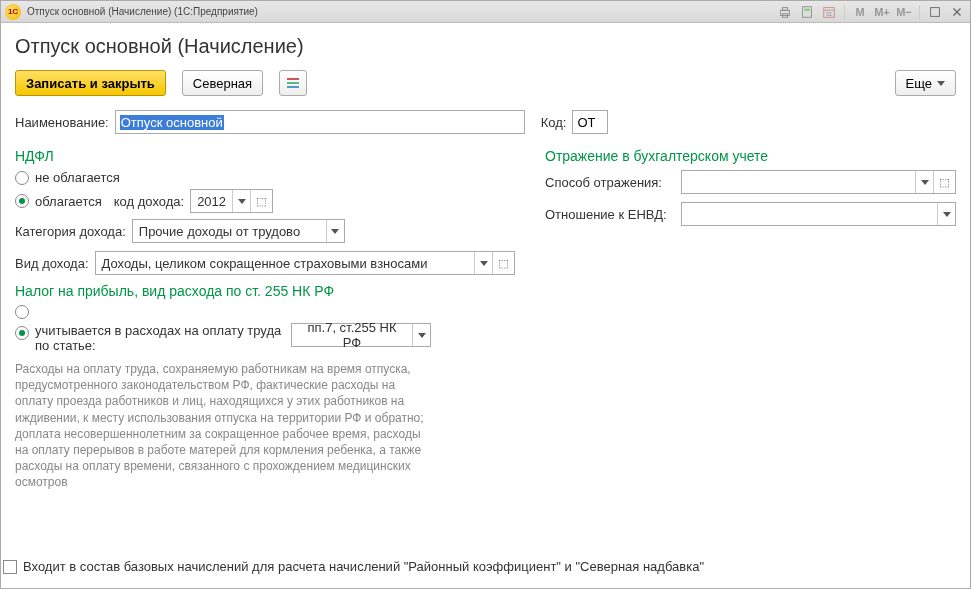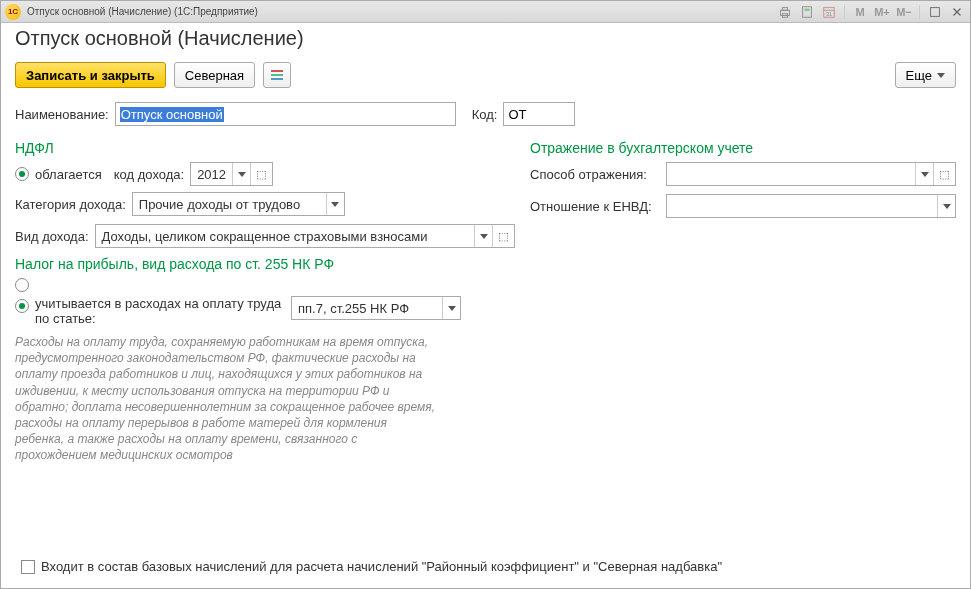--- a/index.html
+++ b/index.html
@@ -5,48 +5,48 @@
 * { box-sizing: border-box; margin: 0; padding: 0; }
 body { font-family: Arial, sans-serif; font-size: 13px; background: #f0f0f0; color: #333; width: 971px; height: 589px; overflow: hidden; }
 .window { background: #fff; border: 1px solid #aaa; width: 971px; height: 589px; display: flex; flex-direction: column; }
 .titlebar { background: linear-gradient(#e8e8e8,#d8d8d8); height: 22px; display: flex; align-items: center; padding: 0 4px; border-bottom: 1px solid #bbb; }
 .titlebar-icon { width: 16px; height: 16px; background: radial-gradient(circle at 40% 40%, #ffe066, #f7b500); border-radius: 50%; margin-right: 6px; display:flex;align-items:center;justify-content:center;font-size:8px;font-weight:bold;color:#a00;}
 .titlebar-text { flex: 1; font-size: 10px; color: #444; }
 .titlebar-controls { display: flex; gap: 4px; align-items: center; }
 .tb-btn { width: 18px; height: 16px; display: flex; align-items: center; justify-content: center; font-size: 11px; color: #999; cursor: pointer; }
 .tb-btn svg { width: 14px; height: 14px; }
 .tb-sep { width:1px; height:14px; background:#ccc; margin:0 2px;}
-.content { padding: 4px 14px; flex: 1; display: flex; flex-direction: column; position: relative; }
+.content { padding: 12px 14px; flex: 1; display: flex; flex-direction: column; position: relative; }
 h1 { font-size: 20px; font-weight: normal; color: #333; margin-bottom: 12px; }
-.toolbar { display: flex; align-items: center; gap: 8px; margin-bottom: 14px; }
+.toolbar { display: flex; align-items: center; gap: 16px; margin-bottom: 14px; }
 .btn { height: 26px; padding: 0 10px; border: 1px solid #aaa; background: linear-gradient(#fff,#eee); border-radius: 3px; font-size: 13px; cursor: pointer; display:flex; align-items:center; }
 .btn-primary { background: linear-gradient(#ffe066,#f7c600); border-color: #b89400; font-weight: bold; }
 .btn-icon { width: 28px; justify-content: center; padding:0; }
 .btn-more { margin-left: auto; }
 .btn-caret::after { content:""; display:inline-block; margin-left:5px; border-left:4px solid transparent; border-right:4px solid transparent; border-top:5px solid #555;}
 .form-row { display: flex; align-items: center; margin-bottom: 8px; gap: 6px; }
 .label { color: #333; }
 .input { height: 24px; border: 1px solid #aaa; padding: 0 4px; font-size: 13px; background: #fff; }
 .input-sel { background: #3b7dd8; color:#fff; display:inline; padding:0 1px;}
-.name-input { width: 341px; display:flex; align-items:center;text-align:right;}
-.code-input { width: 72px; }
-.two-col { display: flex; gap: 15px; }
+.name-input { width: 410px; display:flex; align-items:center;text-align:right;}
+.code-input { width: 36px; }
+.two-col { display: flex; gap: 30px; }
 .col-left { flex: 0 0 500px; }
 .col-right { flex: 1; }
 h2 { font-size: 14px; color: #009646; font-weight: normal; margin: 6px 0 6px 0; }
 .radio-row { display: flex; align-items: center; gap: 6px; margin: 4px 0; }
 .radio { width: 14px; height: 14px; border: 1px solid #888; border-radius: 50%; display: inline-flex; align-items: center; justify-content: center; background:#fff;}
 .radio.checked::after { content:""; width:6px; height:6px; background:#009646; border-radius:50%; }
 .select-wrap { display: inline-flex; height: 24px; border: 1px solid #aaa; background:#fff; align-items:stretch;}
 .select-wrap .val { padding: 0 6px; display:flex; align-items:center; min-width:40px;}
 .select-wrap .dd { width:18px; border-left:1px solid #ccc; display:flex; align-items:center; justify-content:center; cursor:pointer;}
 .select-wrap .dd::after { content:""; border-left:4px solid transparent; border-right:4px solid transparent; border-top:5px solid #555;}
 .select-wrap .open-btn { width:22px; border-left:1px solid #ccc; display:flex; align-items:center; justify-content:center; cursor:pointer; font-size:11px;}
-.hint { font-size: 12px; color: #888; line-height: 1.35; margin-top: 8px; max-width: 420px; font-style: italic;}
-.footer { position:absolute; bottom:14px; left:20px; right:14px; display:flex; align-items:center; gap:6px;}
+.hint { font-size: 12px; color: #888; line-height: 1.35; margin-top: 8px; max-width: 420px;}
+.footer { position:absolute; bottom:14px; left:2px; right:14px; display:flex; align-items:center; gap:6px;}
 .checkbox { width:14px; height:14px; border:1px solid #888; background:#fff; display:inline-block;}
 .right-label { width: 130px; }
 .right-input { flex:1; }
 .list-icon-lines { display:flex; flex-direction:column; gap:2px; align-items:flex-start; }
 .list-icon-lines span { display:block; width:12px; height:2px; background:#5b8;}
 .list-icon-lines span:nth-child(1){background:#c55;}
 .list-icon-lines span:nth-child(2){background:#5b8;}
 .list-icon-lines span:nth-child(3){background:#59c;}
 </style>
 </head>
@@ -118,20 +118,24 @@
           <span class="input-sel">Отпуск основной</span>
         </div>
       <span class="label" style="margin-left:10px;">Код:</span>
       <input class="input code-input" value="ОТ" style="">
     </div>
 
     <div class="two-col">
       <div class="col-left">
         <h2>НДФЛ</h2>
         <div class="radio-row">
+          <span class="radio"></span>
+          <span>не облагается</span>
+        </div>
+        <div class="radio-row">
           <span class="radio checked"></span>
           <span>облагается</span>
           <span style="margin-left:6px;">код дохода:</span>
           <div class="select-wrap">
             <span class="val">2012</span>
             <span class="dd"></span>
             <span class="open-btn">⬚</span>
           </div>
         </div>
         <div class="form-row" style="margin-top:6px;">
@@ -151,21 +155,21 @@
           </div>
         </div>
 
         <h2>Налог на прибыль, вид расхода по ст. 255 НК РФ</h2>
         <div class="radio-row">
           <span class="radio"></span>
         </div>
         <div class="radio-row" style="align-items:flex-start;">
           <span class="radio checked" style="margin-top:3px;"></span>
           <span style="width:250px;">учитывается в расходах на оплату труда по статье:</span>
-          <div class="select-wrap" style="width:170px;">
+          <div class="select-wrap" style="width:140px;text-align:center;">
             <span class="val" style="flex:1;">пп.7, ст.255 НК РФ</span>
             <span class="dd"></span>
           </div>
         </div>
         <div class="hint">Расходы на оплату труда, сохраняемую работникам на время отпуска, предусмотренного законодательством РФ, фактические расходы на оплату проезда работников и лиц, находящихся у этих работников на иждивении, к месту использования отпуска на территории РФ и обратно; доплата несовершеннолетним за сокращенное рабочее время, расходы на оплату перерывов в работе матерей для кормления ребенка, а также расходы на оплату времени, связанного с прохождением медицинских осмотров</div>
       </div>
 
       <div class="col-right">
         <h2>Отражение в бухгалтерском учете</h2>
         <div class="form-row">

